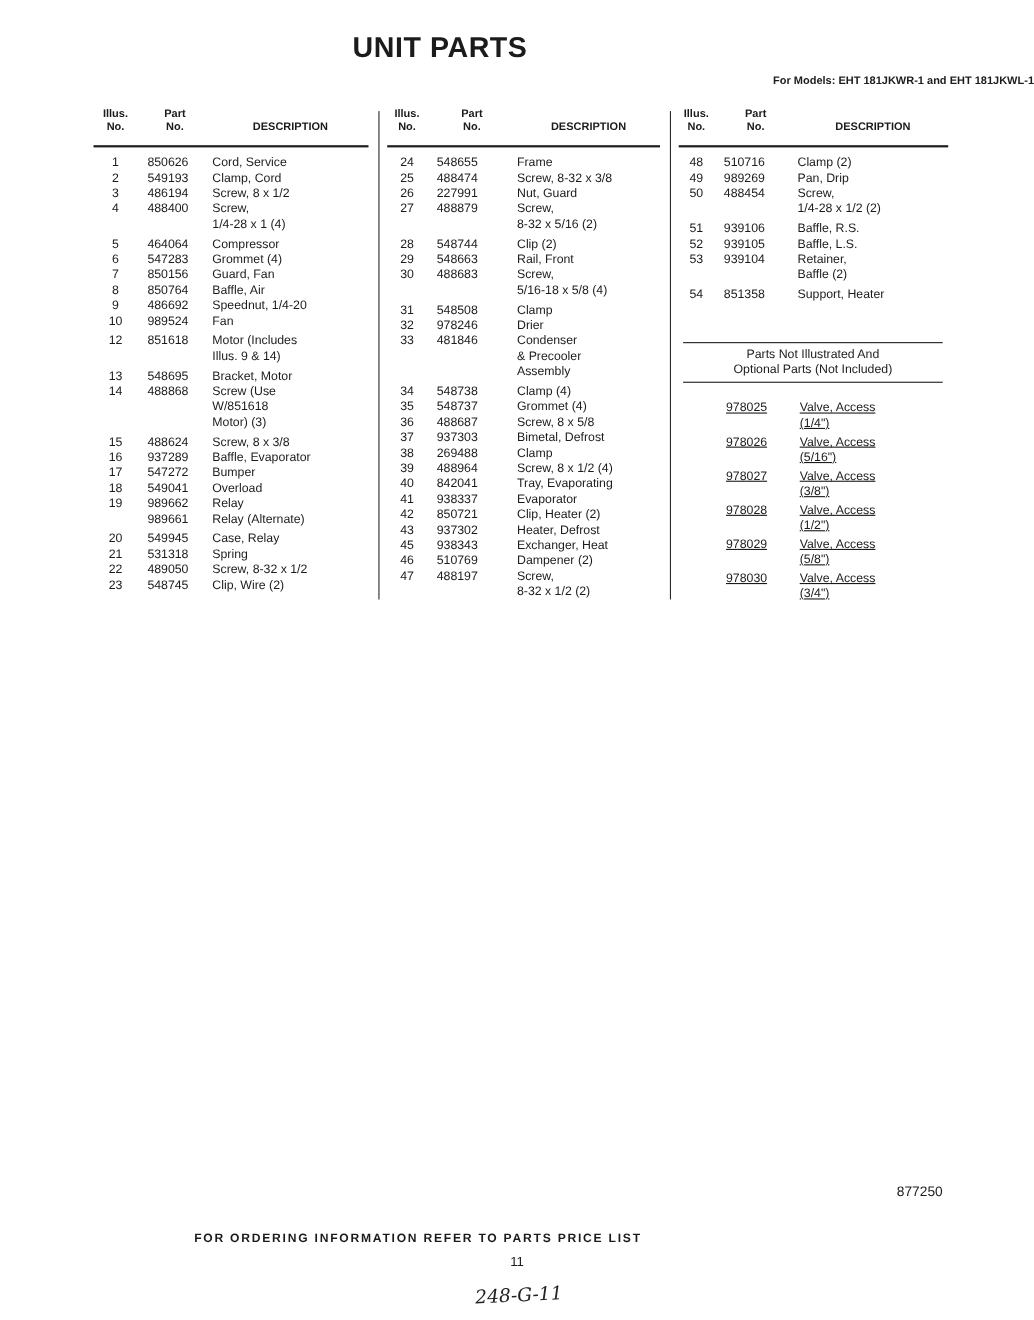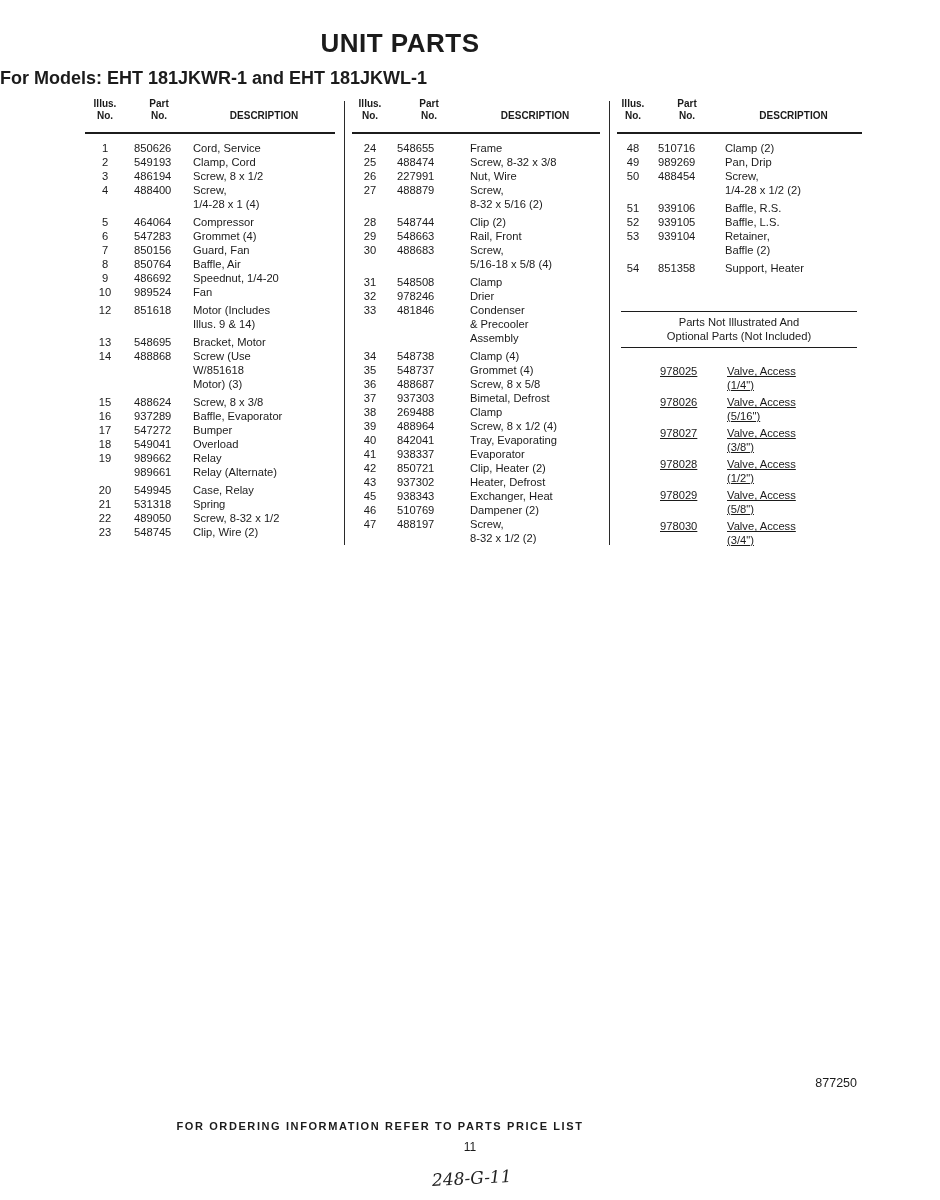--- a/index.html
+++ b/index.html
@@ -5,22 +5,22 @@
   html,body{margin:0;padding:0;background:#ffffff;}
   .page{
     position:relative;width:940px;height:1200px;background:#fff;
     font-family:"Liberation Sans",sans-serif;color:#1b1b1b;overflow:hidden;
   }
   .title{
     position:absolute;top:30px;left:0;width:800px;text-align:center;
     font-size:26px;font-weight:bold;letter-spacing:.5px;line-height:1;
   }
   .subtitle{
-    position:absolute;top:68px;left:0;width:940px;text-align:left;
-    font-size:18px;font-weight:bold;
+    position:absolute;top:68px;left:0;width:940px;text-align:right;
+    font-size:10px;font-weight:bold;
   }
   .tcol{position:absolute;top:98px;}
   .thead{
     display:grid;grid-template-columns:var(--no) var(--part) 1fr;
     align-items:end;border-bottom:2px solid #1c1c1c;padding-bottom:10px;
     font-weight:bold;font-size:10px;line-height:12px;
   }
   .th{display:flex;flex-direction:column;justify-content:flex-end;text-align:center;}
   .thl{display:block;}
   .rows{padding-top:7px;}
@@ -223,21 +223,21 @@
           <span class="c-desc">Frame</span>
         </div>
         <div class="prow">
           <span class="c-no">25</span>
           <span class="c-part">488474</span>
           <span class="c-desc">Screw, 8-32 x 3/8</span>
         </div>
         <div class="prow">
           <span class="c-no">26</span>
           <span class="c-part">227991</span>
-          <span class="c-desc">Nut, Wire</span>
+          <span class="c-desc">Nut, Guard</span>
         </div>
         <div class="prow">
           <span class="c-no">27</span>
           <span class="c-part">488879</span>
           <span class="c-desc">Screw,
 8-32 x 5/16 (2)</span>
         </div>
         <div class="prow gap">
           <span class="c-no">28</span>
           <span class="c-part">548744</span>

